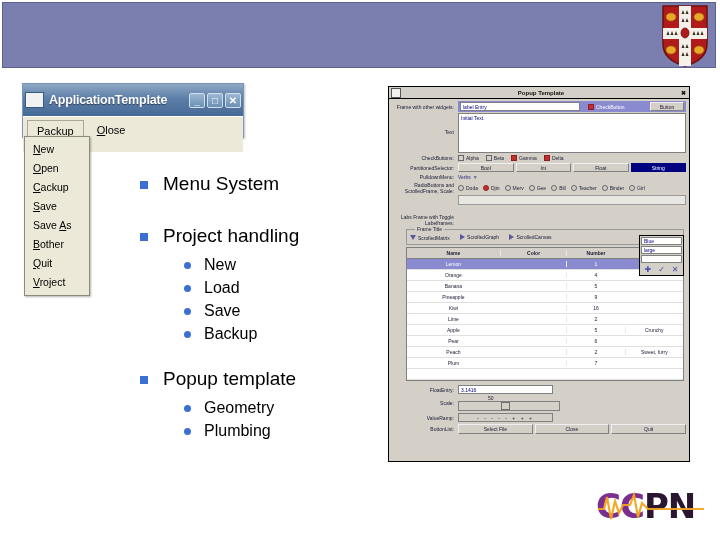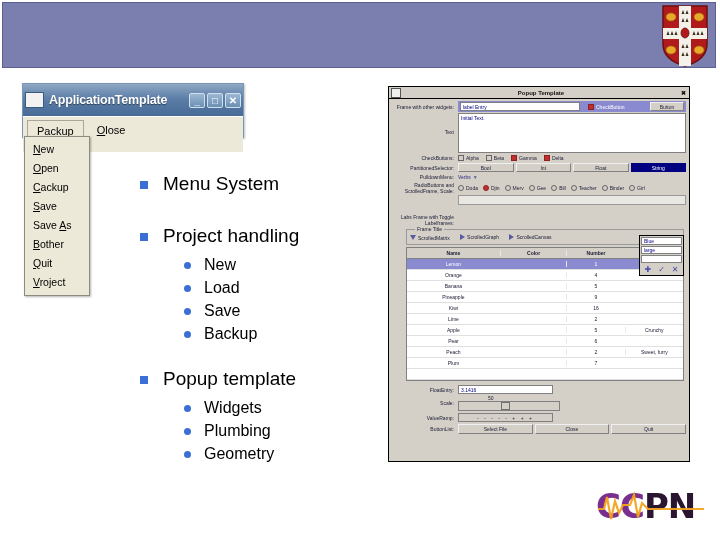--- a/index.html
+++ b/index.html
@@ -514,29 +514,25 @@
       </div>
   </div>
 
   <div class="b1">
     <div class="b1-marker"></div>
     <div class="b1-text">Popup template</div>
   </div>
   <div class="b2-list">
     <div class="b2">
         <div class="b2-marker"></div>
-        <div class="b2-text">Widgets</div>
+        <div class="b2-text">Geometry</div>
       </div>
     <div class="b2">
         <div class="b2-marker"></div>
         <div class="b2-text">Plumbing</div>
-      </div>
-    <div class="b2">
-        <div class="b2-marker"></div>
-        <div class="b2-text">Geometry</div>
       </div>
   </div>
 </div>
 
 <div id="popup-shot">
   <div id="pt-titlebar">
     <div id="pt-sysicon"></div>
     <div id="pt-title">Popup Template</div>
     <div id="pt-close">✖</div>
   </div>

